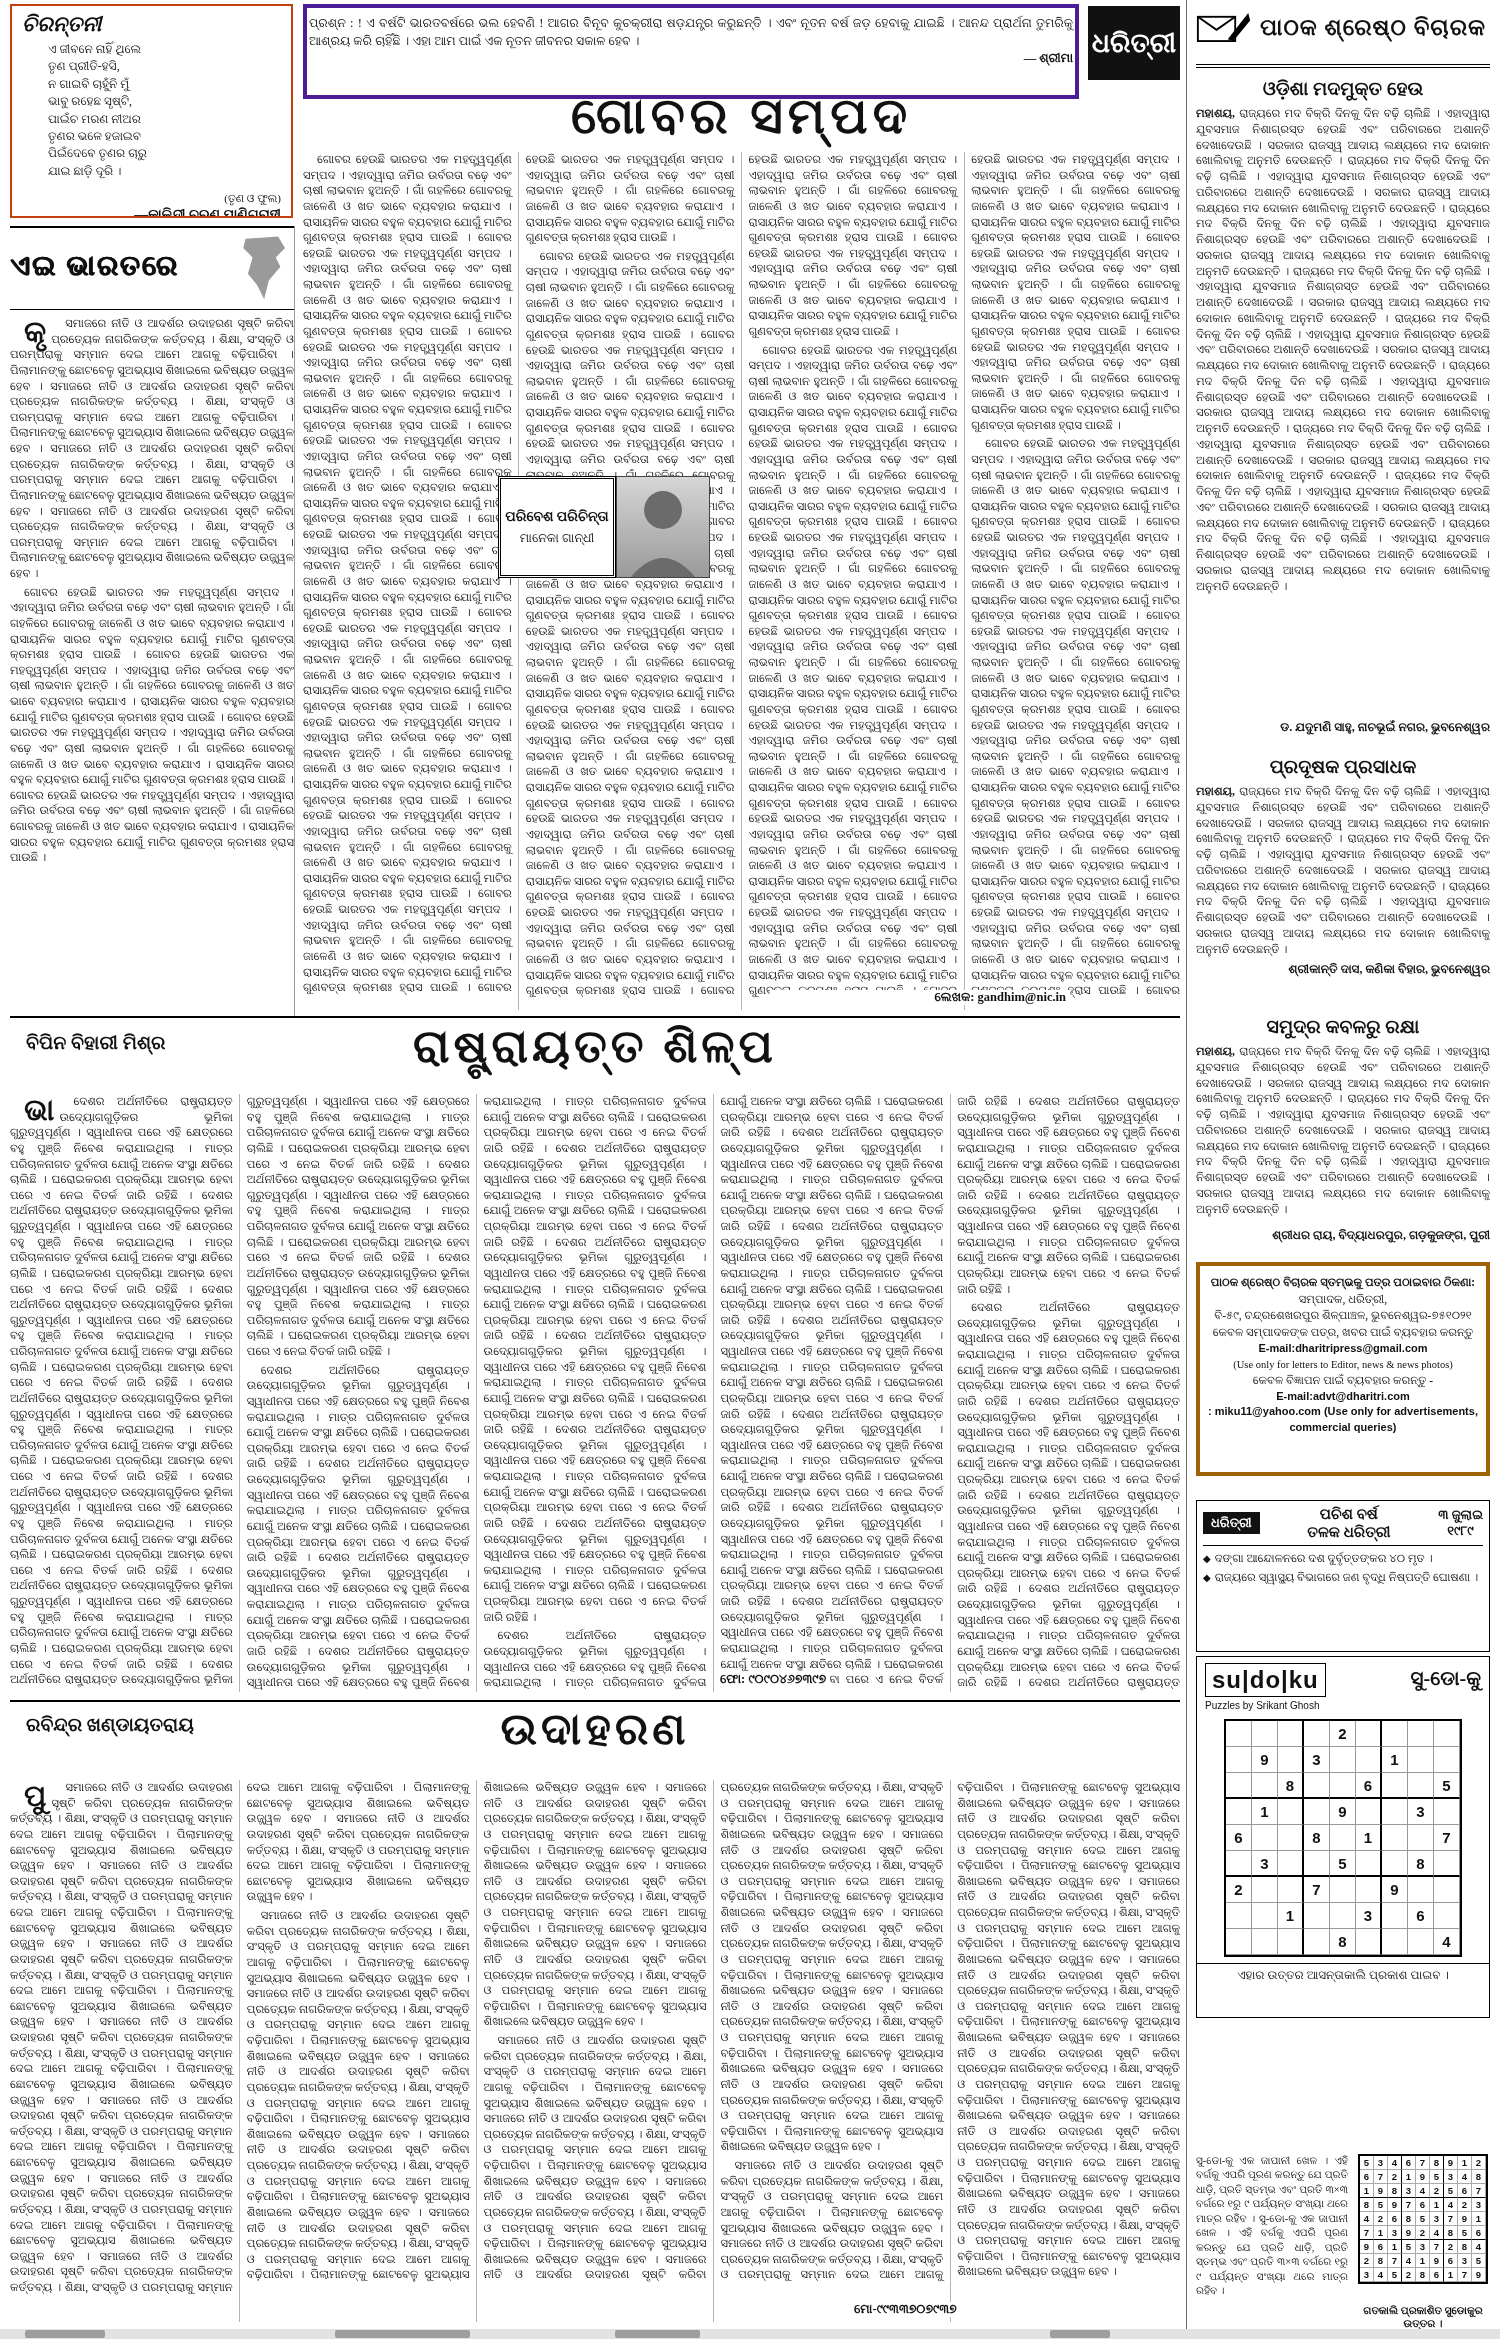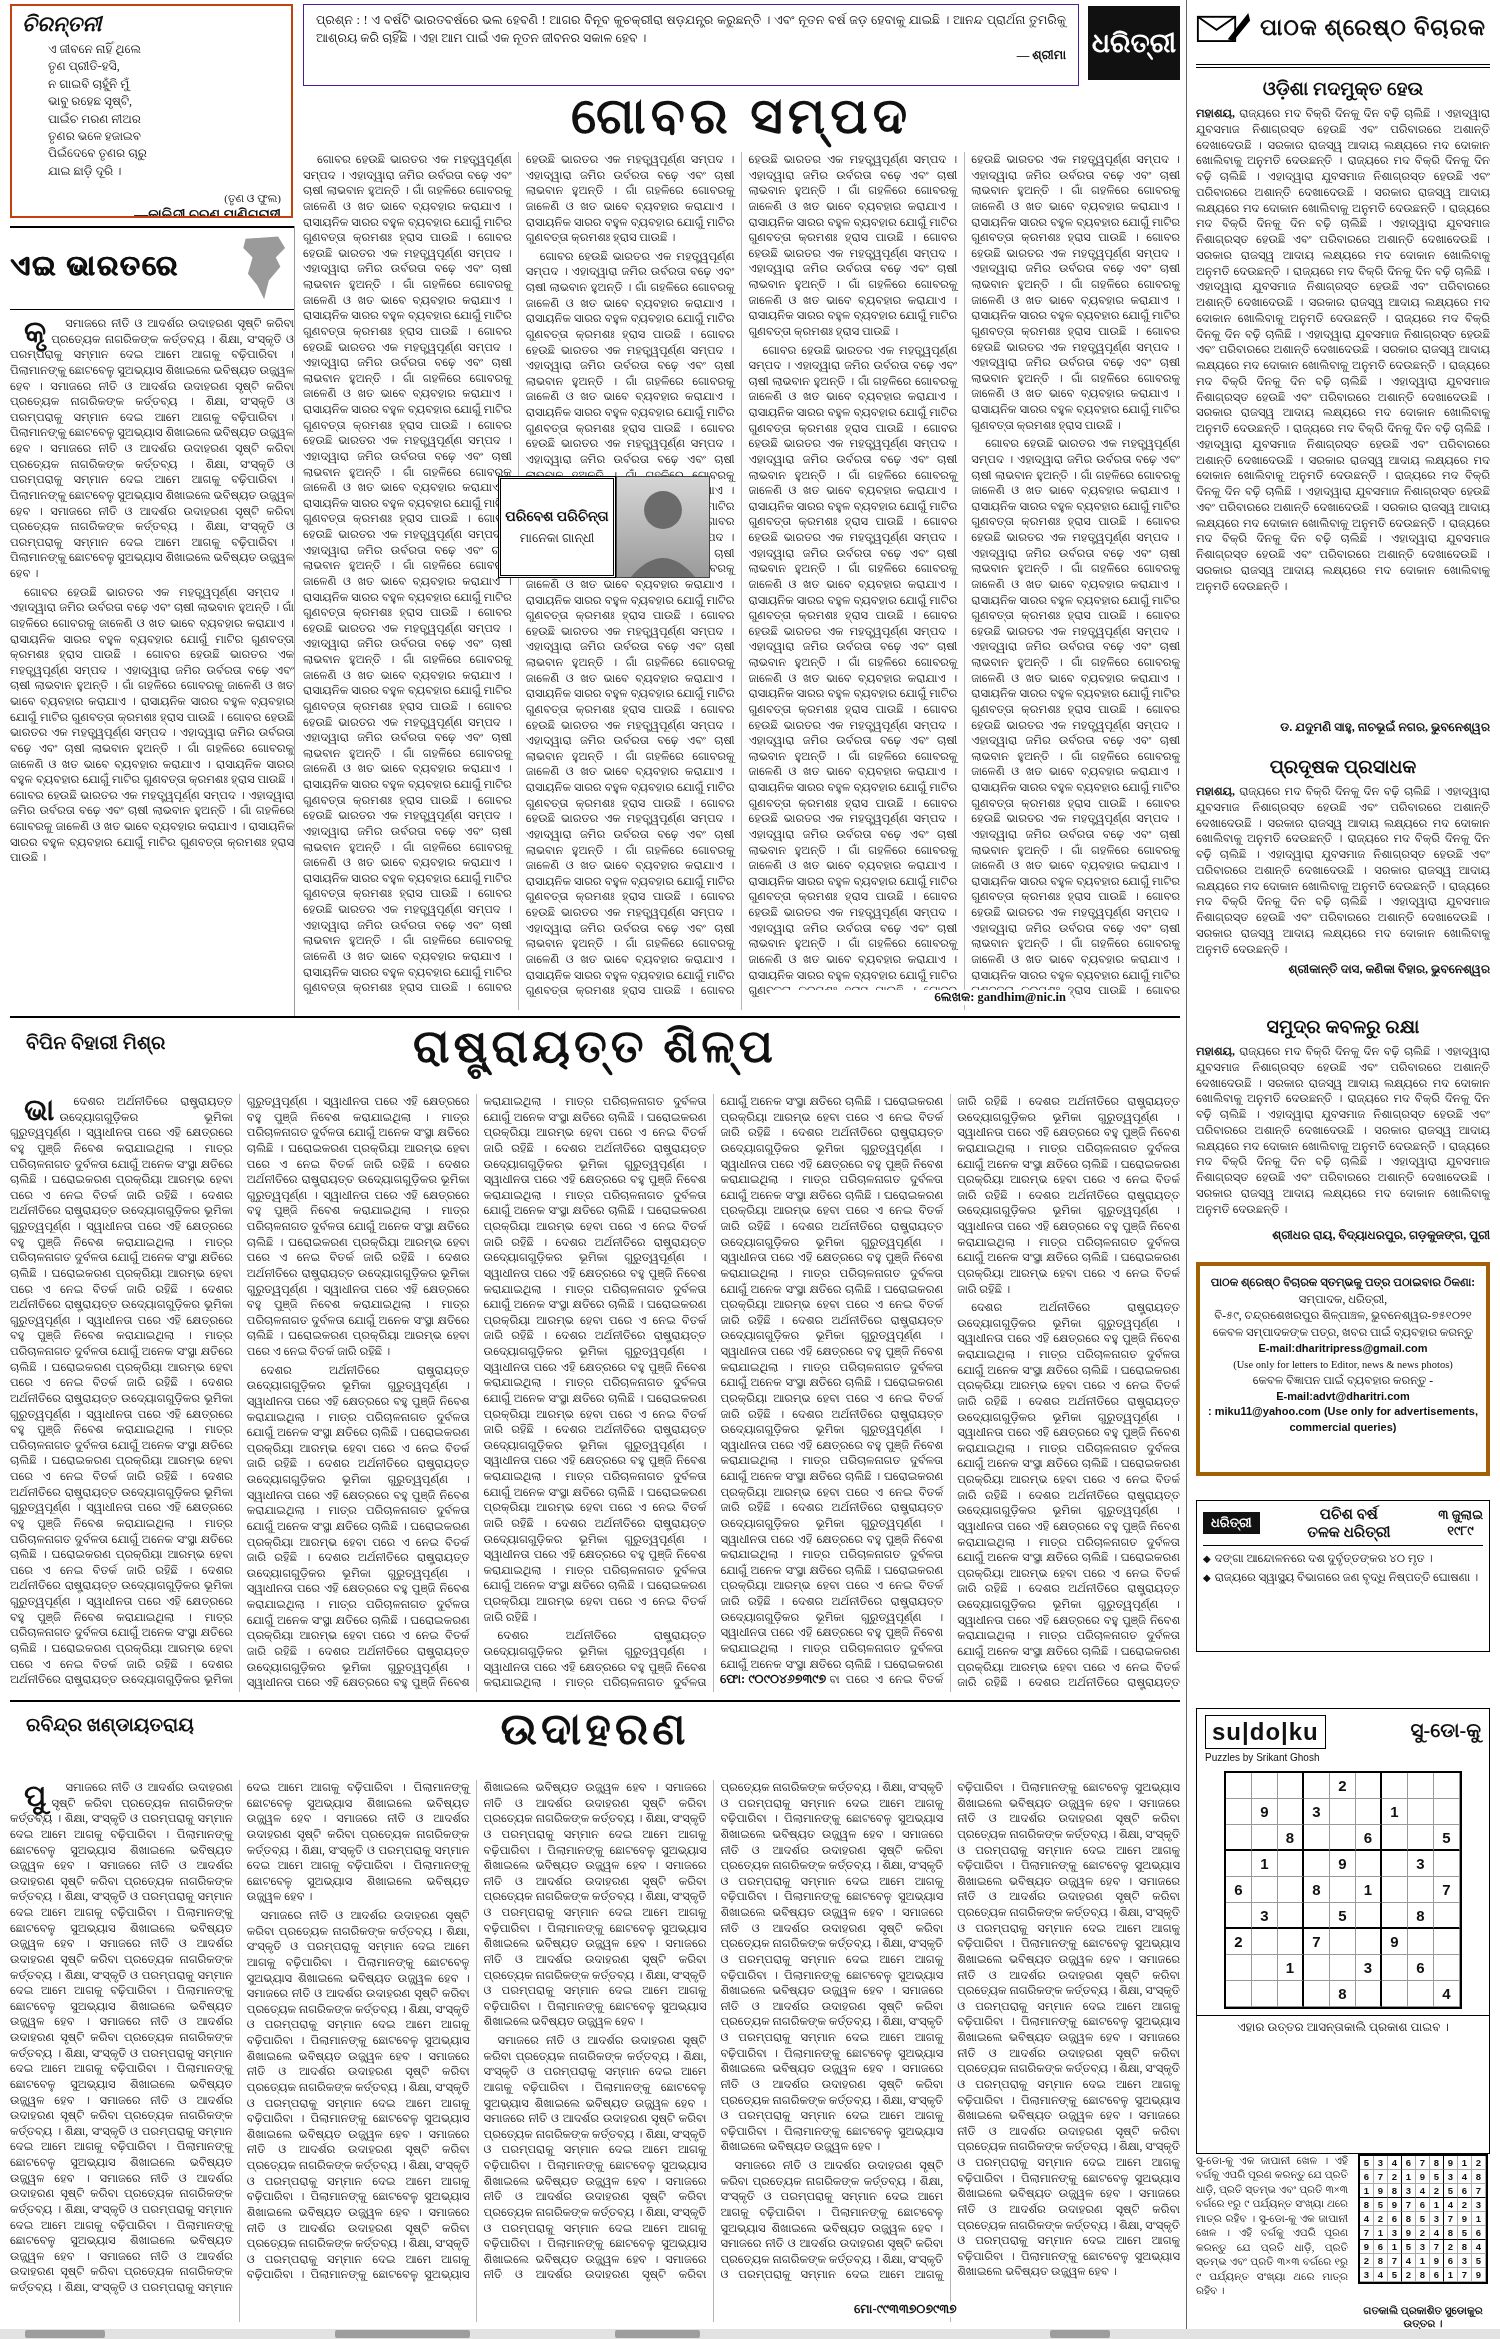--- a/index.html
+++ b/index.html
@@ -9,21 +9,21 @@
   .just{text-align:justify;text-justify:inter-word}
   .right{text-align:right}
 
   
   .poem-box{left:10px;top:4px;width:283px;height:214px;border:2px solid #c2410c;padding:6px 10px;overflow:hidden}
   .poem-title{font-size:21px;font-weight:bold;font-style:italic}
   .poem-lines{font-size:12px;line-height:1.45;white-space:pre-line;margin-top:4px;padding-left:26px}
   .poem-src{font-size:11px;text-align:right;margin-top:12px}
   .poem-author{font-size:14px;font-weight:bold;text-align:right;margin-top:2px}
 
-  .top-quote{left:303px;top:4px;width:776px;height:82px;border:1px solid #4c1d95;padding:7px 12px;font-size:12.5px;line-height:1.4;overflow:hidden}
+  .top-quote{left:303px;top:4px;width:776px;height:95px;border:4px solid #4c1d95;padding:7px 2px;font-size:12.5px;line-height:1.4;overflow:hidden}
   .quote-attr{text-align:right;font-weight:bold;font-size:12.5px}
 
   .masthead{left:1088px;top:6px;width:92px;height:74px;background:#111;color:#fff;display:flex;align-items:center;justify-content:center;font-size:27px;font-weight:bold}
 
   .headline-1{left:303px;top:90px;width:877px;height:58px;font-size:50px;font-weight:bold;text-align:center;letter-spacing:5px;line-height:1.05;overflow:hidden}
 
   
   .left-sec{left:10px;top:226px;width:285px;height:790px;border-right:1px solid #999;overflow:hidden}
   .eib-header{position:relative;height:84px;border-top:2px solid #000;border-bottom:1px solid #000;margin-bottom:6px}
   .eib-title{font-size:28px;font-weight:900;padding-top:22px;letter-spacing:2px;text-shadow:1px 0 #000}
@@ -243,21 +243,21 @@
     </div>
     <div class="yb-date">
       <div>୩ ଜୁଲାଇ</div>
       <div>୧୯୮୯</div>
     </div>
   </div>
   <div class="yb-item"><span class="bullet">◆</span><span>ଦଙ୍ଗା ଆନ୍ଦୋଳନରେ ଦଶ ଦୁର୍ବୃତ୍ତଙ୍କର ୪୦ ମୃତ ।</span></div>
   <div class="yb-item"><span class="bullet">◆</span><span>ରାଜ୍ୟରେ ସ୍ୱାସ୍ଥ୍ୟ ବିଭାଗରେ ଜଣ ବୃଦ୍ଧି ନିଷ୍ପତ୍ତି ଘୋଷଣା ।</span></div>
 </div>
 
-<div class="abs rc sudoku-box" style="top:1708px;height:446px">
+<div class="abs rc sudoku-box" style="top:1656px;height:362px">
   <div class="sud-top">
     <div>
       <div class="sud-logo">su|do|ku</div>
       <div class="sud-credit">Puzzles by Srikant Ghosh</div>
     </div>
     <div class="sud-title">ସୁ-ଡୋ-କୁ</div>
   </div>
   <div class="sgrid">
       <div class="cell"></div>
       <div class="cell"></div>

